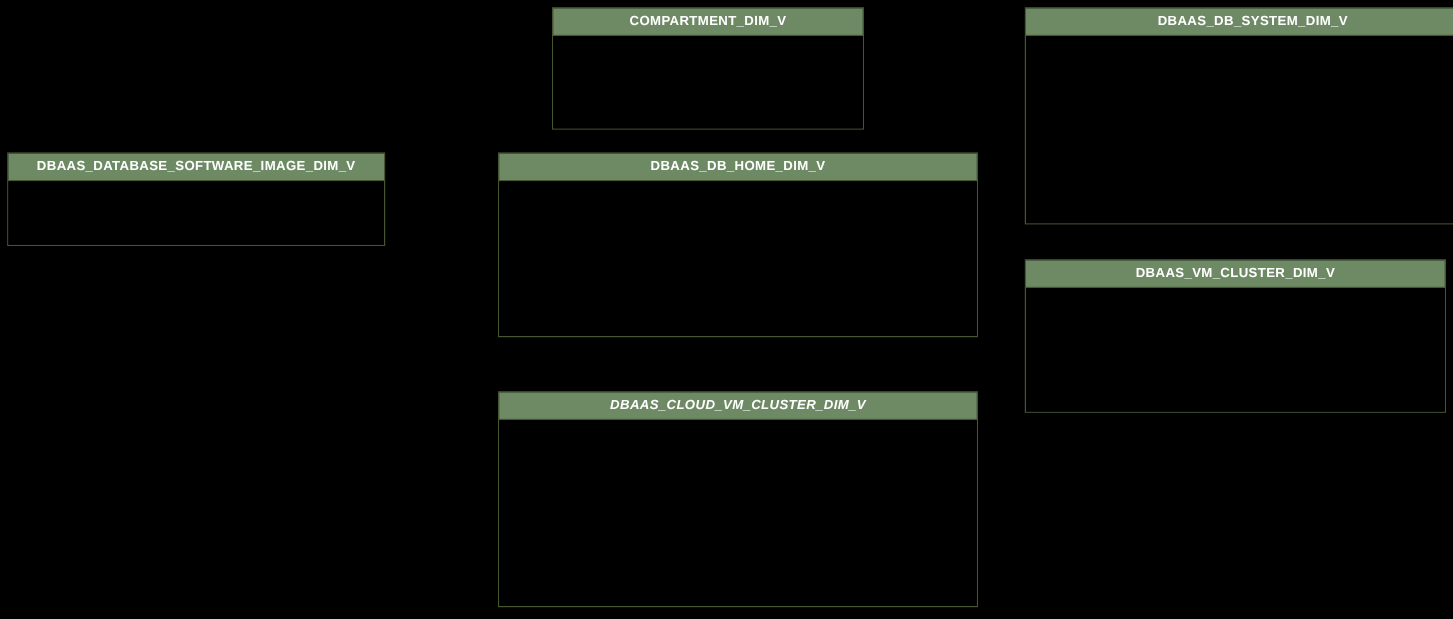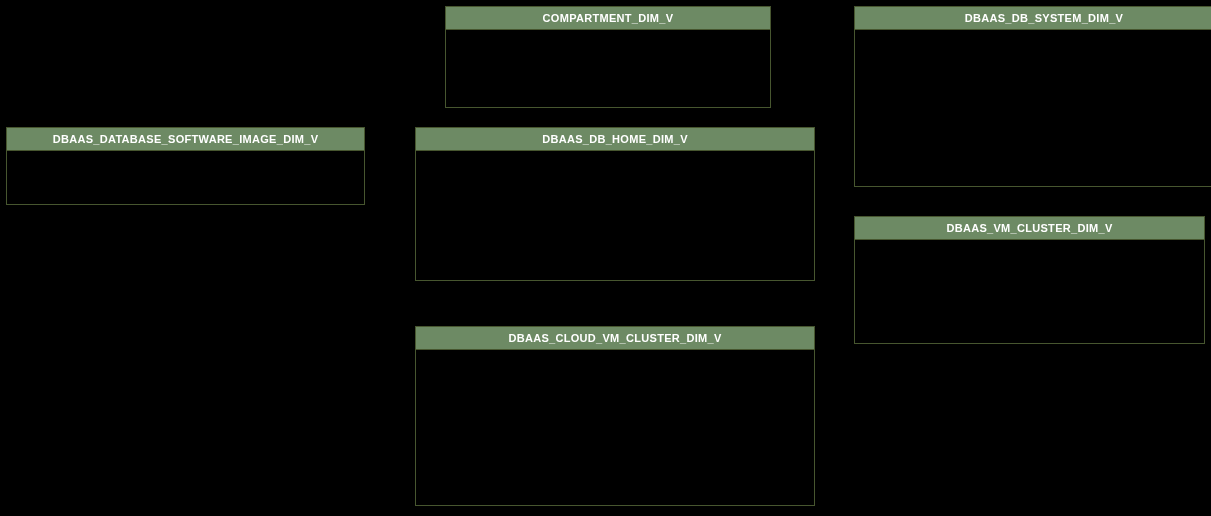--- a/index.html
+++ b/index.html
@@ -44,26 +44,26 @@
   }
   .entity-body {
     position: absolute;
     left: 0;
     right: 0;
     top: 23px;
     bottom: 0;
     background: #000000;
   }
   
-  #box-compartment            { left: 445px; top: 6px;   width: 326px; height: 102px; }
+  #box-compartment            { left: 460px; top: 6px;   width: 260px; height: 102px; }
   #box-db-system              { left: 854px; top: 6px;   width: 380px; height: 181px; }
-  #box-database-software-image{ left: 6px;   top: 127px; width: 359px; height: 78px;  }
+  #box-database-software-image{ left: 6px;   top: 127px; width: 315px; height: 78px;  }
   #box-db-home                { left: 415px; top: 127px; width: 400px; height: 154px; }
   #box-vm-cluster             { left: 854px; top: 216px; width: 351px; height: 128px; }
-  #box-cloud-vm-cluster       { left: 415px; top: 326px; width: 400px; height: 180px; }
+  #box-cloud-vm-cluster       { left: 415px; top: 326px; width: 400px; height: 180px; font-style: italic; }
 </style>
 </head>
 <body>
 
 <div class="canvas">
 
   <div class="entity" id="box-compartment">
     <div class="entity-header">
       <span class="entity-title">COMPARTMENT_DIM_V</span>
     </div>

